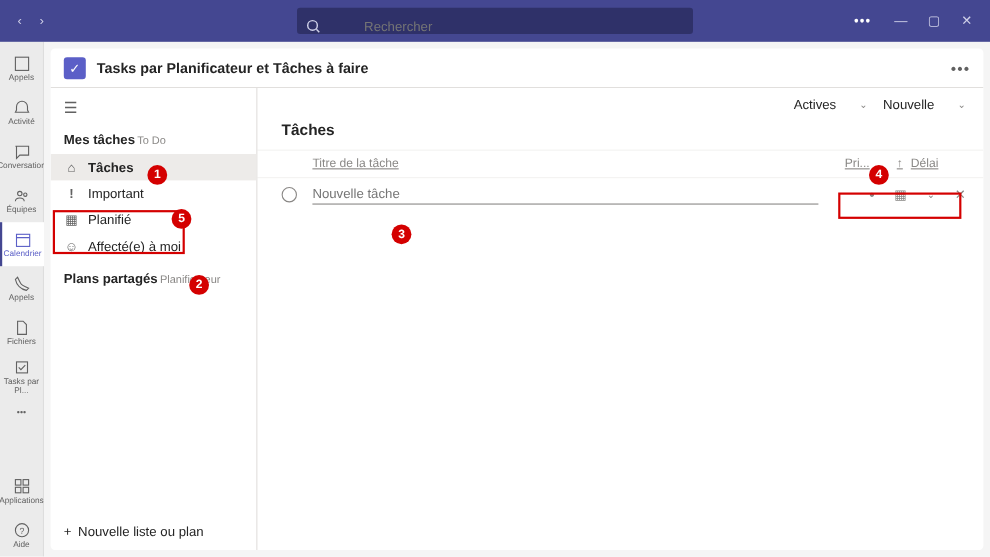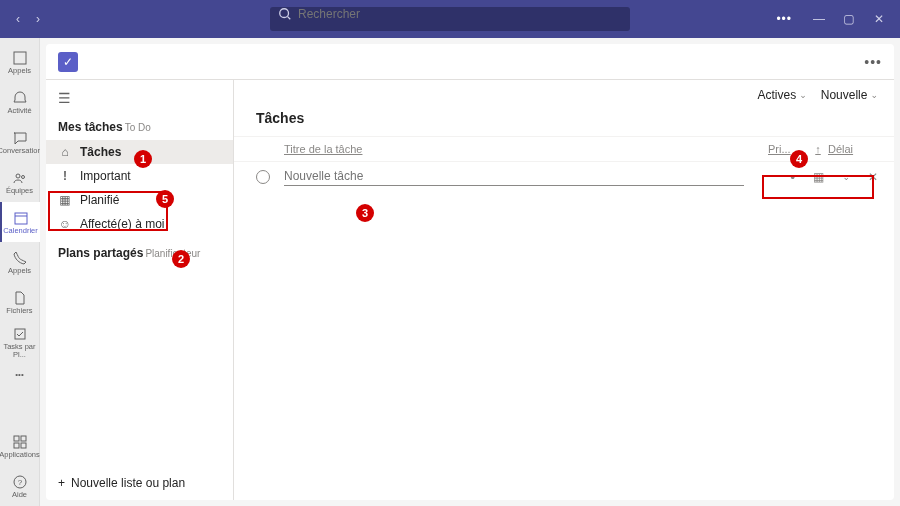--- a/index.html
+++ b/index.html
@@ -6,21 +6,21 @@
   html, body { width: 900px; height: 506px; overflow: hidden; background: #f5f5f5; }
   .titlebar {
     height: 38px; background: #444791; display: flex; align-items: center;
     color: #fff; font-size: 12px; position: relative;
   }
   .tb-nav { display: flex; gap: 4px; margin-left: 10px; color: #cfd0e8; }
   .tb-nav span { width: 16px; text-align: center; cursor: default; }
   .searchbox {
     position: absolute; left: 50%; transform: translateX(-50%);
     width: 360px; height: 24px; background: #2f3169; border-radius: 3px;
-    display: flex; align-items: flex-start; padding: 0 8px; color: #cfd0e8;
+    display: flex; align-items: flex-end; padding: 0 8px; color: #cfd0e8; gap: 33px;
   }
   .searchbox svg { width: 14px; height: 14px; margin-right: 6px; }
   .searchbox input {
     background: transparent; border: none; outline: none; color: #cfd0e8;
     font-size: 12px; flex: 1;
   }
   .tb-right { margin-left: auto; display: flex; align-items: center; gap: 12px; padding-right: 6px; }
   .tb-user { display: flex; align-items: center; gap: 6px; color: #fff; font-size: 12px; }
   .avatar { width: 22px; height: 22px; border-radius: 50%; background: linear-gradient(135deg,#e8b4c8,#b48ad4); display:inline-block; }
   .win-btns { display: flex; }
@@ -66,21 +66,21 @@
   .list { display:flex; flex-direction:column; }
   .li { height: 24px; display:flex; align-items:center; gap:8px; padding: 0 12px; font-size:12px; color:#242424; cursor:pointer; }
   .li.active { background:#edebe9; font-weight:600; }
   .li .icon { width:14px; height:14px; display:flex; align-items:center; justify-content:center; color:#616161; }
   .plan-icon { width:14px; height:14px; border-radius:2px; display:inline-block; }
   .leftpane .bottom { margin-top:auto; padding: 10px 12px; font-size:12px; color:#242424; display:flex; align-items:center; gap:6px; }
 
   .content { flex:1; display:flex; flex-direction:column; }
   .content-top { display:flex; align-items:center; padding: 8px 16px 4px 16px; }
   .content-top .filters { margin-left:auto; display:flex; gap:14px; font-size:12px; color:#242424; }
-  .content-top .filters span { cursor:pointer; display:flex; align-items:center; gap:3px; }
+  .content-top .filters span { cursor:pointer; display:flex; align-items:center; gap:21px; }
 
   .content h3 { font-size:14px; font-weight:600; padding: 4px 16px 10px 22px; color:#242424;}
 
   .colrow {
     display:flex; align-items:center; height:26px; font-size:11px; color:#8a8886;
     padding: 0 16px 0 22px; border-top:1px solid #f3f2f1; border-bottom:1px solid #f3f2f1;text-decoration:underline;
   }
   .colrow .c-title { flex:1; padding-left: 28px; }
   .colrow .c-pri { width: 40px; }
   .colrow .c-sort { width: 20px; text-align:center; }
@@ -198,20 +198,21 @@
           <circle cx="8" cy="8" r="6" fill="none" stroke="#616161"></circle>
           <text x="8" y="11" text-anchor="middle" font-size="8" fill="#616161">?</text>
         </svg>
         <span class="rail-label">Aide</span>
       </div>
   </div>
 
   <div class="main">
     <div class="appheader">
       <div class="app-icon">✓</div>
+      <div class="app-title">Tasks par Planificateur et Tâches à faire</div>
       <div class="dots">•••</div>
     </div>
 
     <div class="workarea">
       <div class="leftpane">
         <div class="hamburger">☰</div>
 
         <div class="section-title">
           <span>Mes tâches</span>
           <span class="sub">To Do</span>

